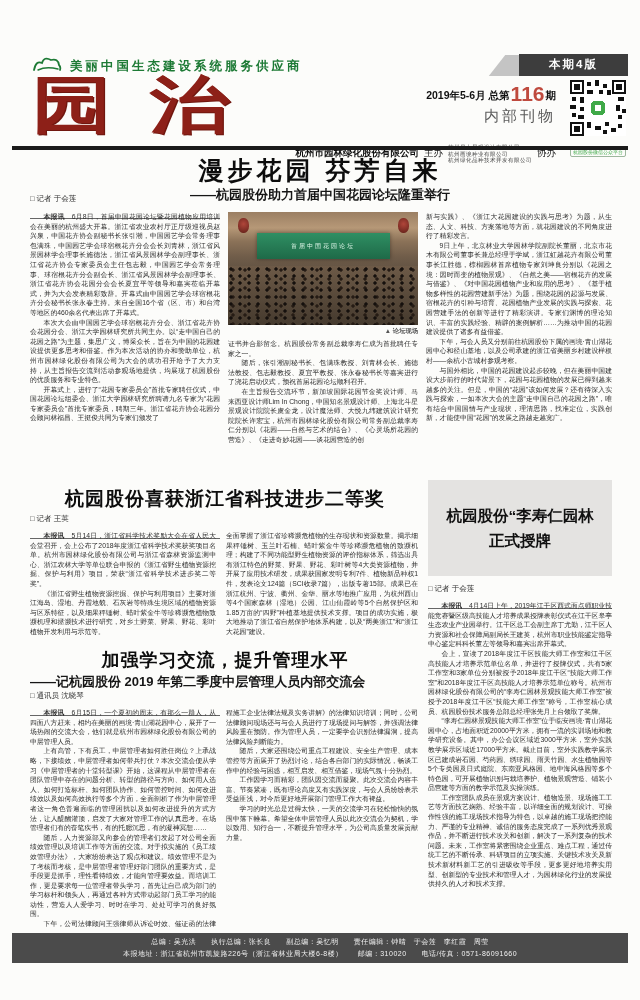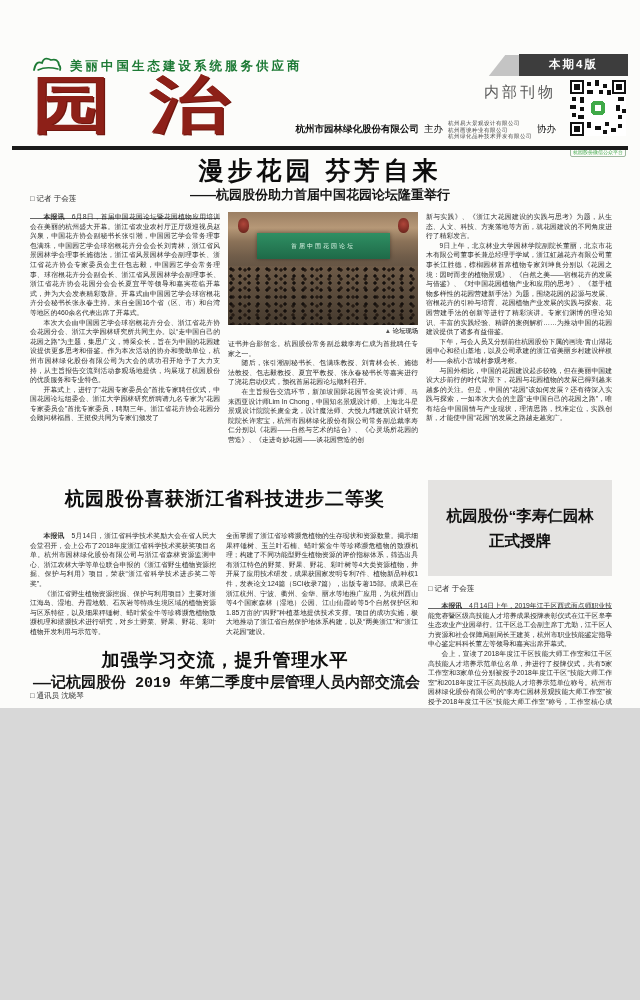--- a/index.html
+++ b/index.html
@@ -1,16 +1,16 @@
 <!DOCTYPE html>
 <html><head>
 <meta charset="utf-8">
 <style>
   html,body{margin:0;padding:0;background:#d8d8d8;}
-  .page{position:relative;width:640px;height:708px;margin:0 auto;background:#fcfcfa;
+  .page{position:relative;width:640px;height:1000px;margin:0 auto;background:#fcfcfa;
         font-family:"Liberation Sans",sans-serif;color:#222;overflow:hidden;}
 
   
   .topbar{position:absolute;left:30px;top:54px;right:12px;height:24px;}
   .brand{display:flex;align-items:center;gap:8px;}
   .slogan{font-size:12.5px;font-weight:bold;color:#1d7a35;letter-spacing:3px;}
   .edition-wrap{position:absolute;right:0;top:0;display:flex;align-items:center;}
   .edition-stripe{width:52px;height:21px;background:#c4c4c4;transform:skewX(-38deg);margin-right:-30px;}
   .edition-badge{position:relative;background:#3d3d3d;color:#fff;font-size:11.5px;font-weight:bold;
                  padding:3px 30px 4px;letter-spacing:2px;}
@@ -70,22 +70,22 @@
   
   .a2-title{position:absolute;left:30px;width:390px;top:486px;text-align:center;
             font-size:19px;font-weight:900;color:#0d0d0d;letter-spacing:1px;}
   .byline2{position:absolute;left:30px;top:514px;width:190px;}
   .a2c1{left:30px; top:531px;width:186px;height:107px;}
   .a2c2{left:226px;top:531px;width:192px;height:107px;}
 
   
   .a3-title{position:absolute;left:30px;width:390px;top:648px;text-align:center;
             font-size:18px;font-weight:900;color:#0d0d0d;letter-spacing:1px;}
-  .a3-subtitle{position:absolute;left:30px;width:390px;top:673px;text-align:right;
-               font-size:15px;font-weight:bold;color:#161616;font-family:Liberation Mono, monospace;}
+  .a3-subtitle{position:absolute;left:30px;width:390px;top:673px;text-align:left;
+               font-size:13px;font-weight:bold;color:#161616;}
   .byline3{position:absolute;left:30px;top:691px;width:190px;}
   .a3c1{left:30px; top:708px;width:186px;height:222px;}
   .a3c2{left:226px;top:708px;width:192px;height:222px;}
 
   
   .side-box{position:absolute;left:428px;top:480px;width:184px;height:96px;background:#e4e3e1;
             display:flex;flex-direction:column;justify-content:center;}
   .side-box p{margin:0;text-align:center;font-size:15.5px;line-height:25px;font-weight:900;color:#111;text-indent:0;}
   .byline4{position:absolute;left:428px;top:584px;width:184px;}
   .a4c1{left:428px;top:601px;width:184px;height:329px;}
@@ -112,20 +112,24 @@
     </div>
     <div class="edition-wrap">
       <div class="edition-stripe"></div>
       <div class="edition-badge">本期4版</div>
     </div>
   </div>
 
   <div class="masthead">
     <div class="paper-title">园治</div>
     <div class="issue-block">
+      <div class="date-line">
+        <span>2019年5-6月</span>
+        <span>总第</span><span class="issue-num">116</span><span>期</span>
+      </div>
       <div class="pub-type">内部刊物</div>
       <div class="org-row">
         <span class="org-name">杭州市园林绿化股份有限公司</span>
         <span class="org-role">主办</span>
         <div class="coorg">
             <p>杭州易大景观设计有限公司</p>
             <p>杭州画境种业有限公司</p>
             <p>杭州绿化品种技术开发有限公司</p>
           </div>
         <span class="org-role">协办</span>
@@ -208,20 +212,21 @@
   </div>
 
   <div class="col a1c3">
       <p class="cont">新与实践》、《浙江大花园建设的实践与思考》为题，从生态、人文、科技、方案落地等方面，就花园建设的不同角度进行了精彩发言。</p>
       <p>9日上午，北京林业大学园林学院副院长董丽，北京市花木有限公司董事长兼总经理于学斌，浙江虹越花卉有限公司董事长江胜德，棕榈园林首席植物专家刘坤良分别以《花园之境：因时而变的植物景观》、《自然之美——宿根花卉的发展与借鉴》、《对中国花园植物产业和应用的思考》、《基于植物多样性的花园营建新手法》为题，围绕花园的起源与发展、宿根花卉的引种与培育、花园植物产业发展的实践与探索、花园营建手法的创新等进行了精彩演讲。专家们渊博的理论知识、丰富的实践经验、精辟的案例解析……为推动中国的花园建设提供了诸多有益借鉴。</p>
       <p>下午，与会人员又分别前往杭园股份下属的画境·青山湖花园中心和径山基地，以及公司承建的浙江省美丽乡村建设样板村——余杭小古城村参观考察。</p>
       <p>与国外相比，中国的花园建设起步较晚，但在美丽中国建设大步前行的时代背景下，花园与花园植物的发展已得到越来越多的关注。但是，中国的“花园”该如何发展？还有待深入实践与探索，一如本次大会的主题“走中国自己的花园之路”，唯有结合中国国情与产业现状，理清思路，找准定位，实践创新，才能使中国“花园”的发展之路越走越宽广。</p>
     </div>
 
   <div class="a2-title">杭园股份喜获浙江省科技进步二等奖</div>
+  <div class="byline byline2">□ 记者 王英</div>
   <div class="col a2c1">
       <p><b>本报讯　</b>5月14日，浙江省科学技术奖励大会在省人民大会堂召开，会上公布了2018年度浙江省科学技术奖获奖项目名单。杭州市园林绿化股份有限公司与浙江省森林资源监测中心、浙江农林大学等单位联合申报的《浙江省野生植物资源挖掘、保护与利用》项目，荣获“浙江省科学技术进步奖二等奖”。</p>
       <p>《浙江省野生植物资源挖掘、保护与利用项目》主要对浙江海岛、湿地、丹霞地貌、石灰岩等特殊生境区域的植物资源与区系特征，以及细果秤锤树、蜡叶紫金牛等珍稀濒危植物致濒机理和拯濒技术进行研究，对乡土野菜、野果、野花、彩叶植物开发利用与示范等。</p>
       <p>经过多年研究与开发，项目已取得了丰硕成果，系统摸清了浙江海岛、湿地丹霞貌石灰岩等生态脆弱区域的植物资源；</p>
     </div>
   <div class="col a2c2">
       <p class="cont">全面掌握了浙江省珍稀濒危植物的生存现状和资源数量。揭示细果秤锤树、玉兰叶石楠、蜡叶紫金牛等珍稀濒危植物的致濒机理；构建了不同功能型野生植物资源的评价指标体系，筛选出具有浙江特色的野菜、野果、野花、彩叶树等4大类资源植物，并开展了应用技术研发，成果获国家发明专利7件、植物新品种权1件，发表论文124篇（SCI收录7篇），出版专著15部。成果已在浙江杭州、宁波、衢州、金华、丽水等地推广应用，为杭州西山等4个国家森林（湿地）公园、江山仙霞岭等5个自然保护区和1.85万亩的“四野”种植基地提供技术支撑。项目的成功实施，极大地推动了浙江省自然保护地体系构建，以及“两美浙江”和“浙江大花园”建设。</p>
     </div>
 
   <div class="a3-title">加强学习交流，提升管理水平</div>

